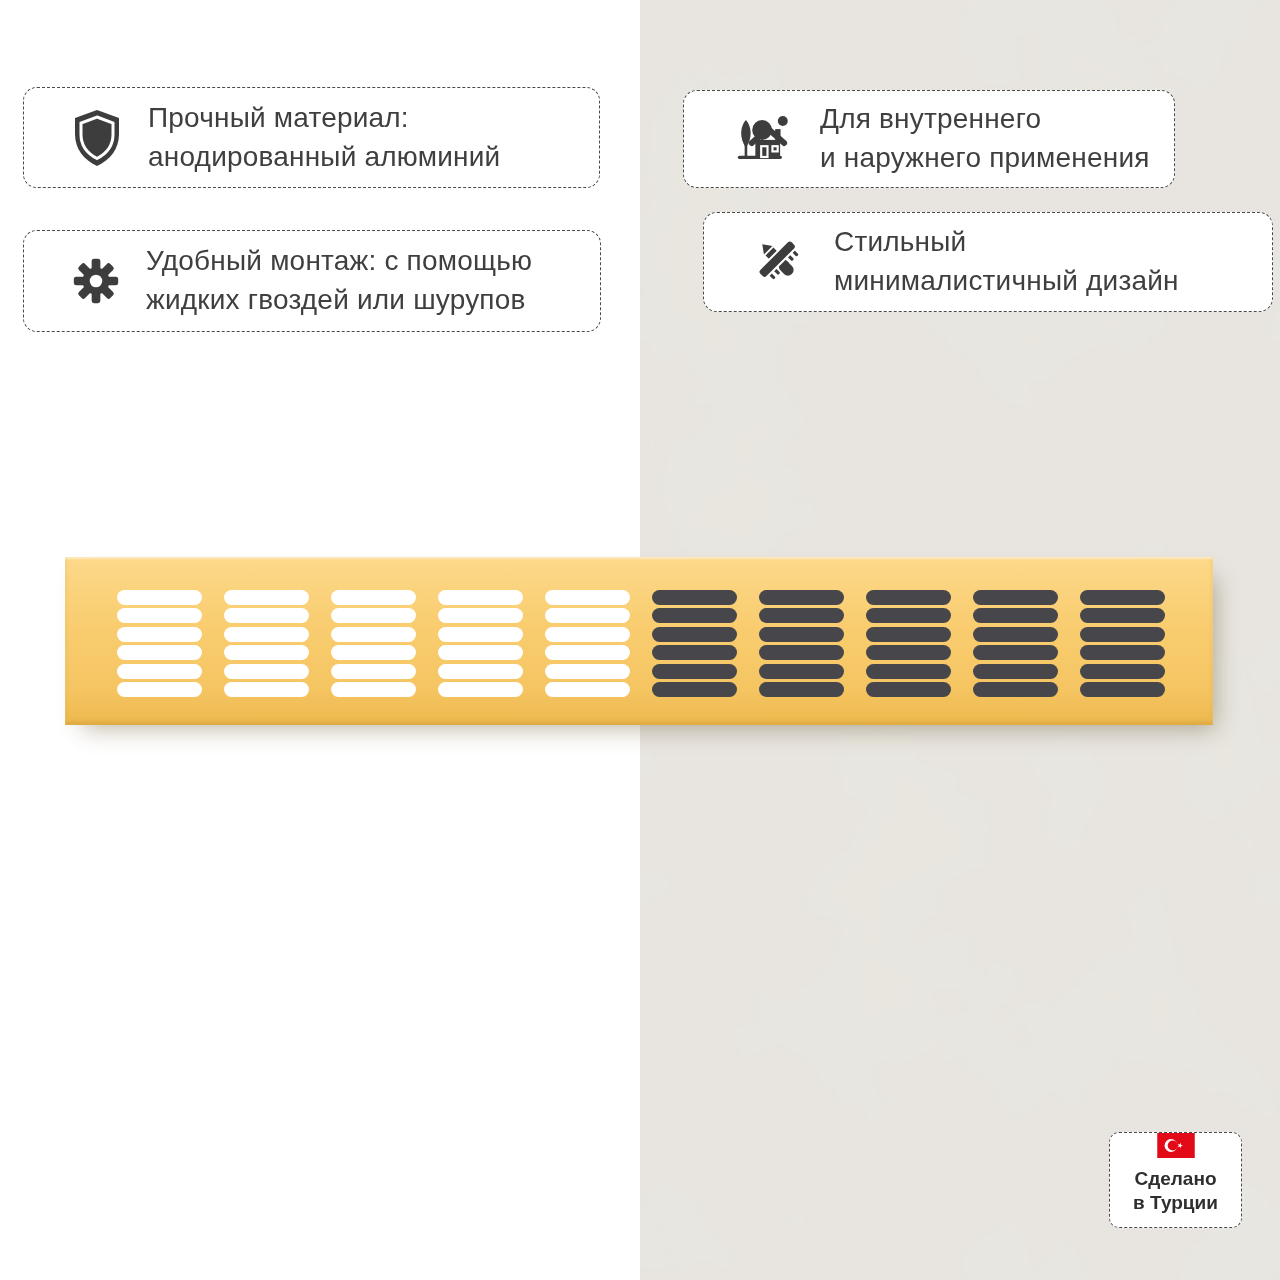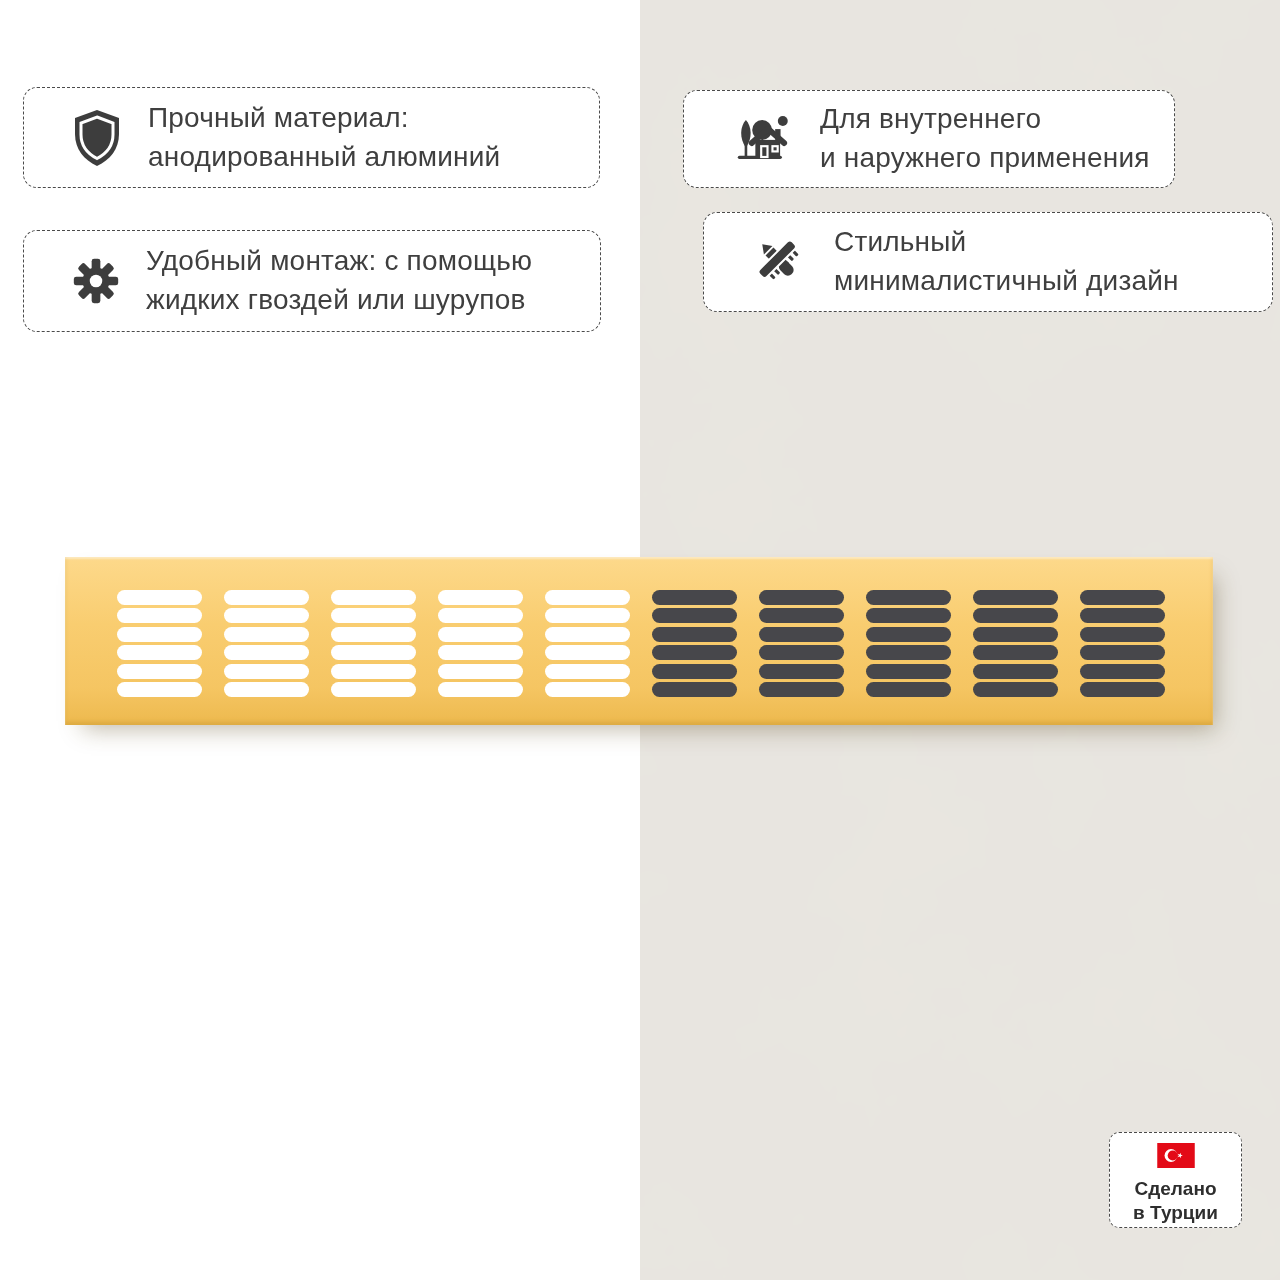--- a/index.html
+++ b/index.html
@@ -82,21 +82,20 @@
     position: absolute;
     left: 1109px; top: 1132px;
     width: 133px; height: 96px;
     box-sizing: border-box;
     background: #ffffff;
     border: 1.6px dashed #4a4a4a;
     border-radius: 10px;
     display: flex;
     flex-direction: column;
     align-items: center;
-    padding-top: 10px;
     z-index: 4;
   }
   .badge .badge-text {
     margin-top: 5px;
     white-space: pre-line;
     text-align: center;
     font-size: 19px;
     font-weight: bold;
     line-height: 1.28;
     color: #2e2e2e;

